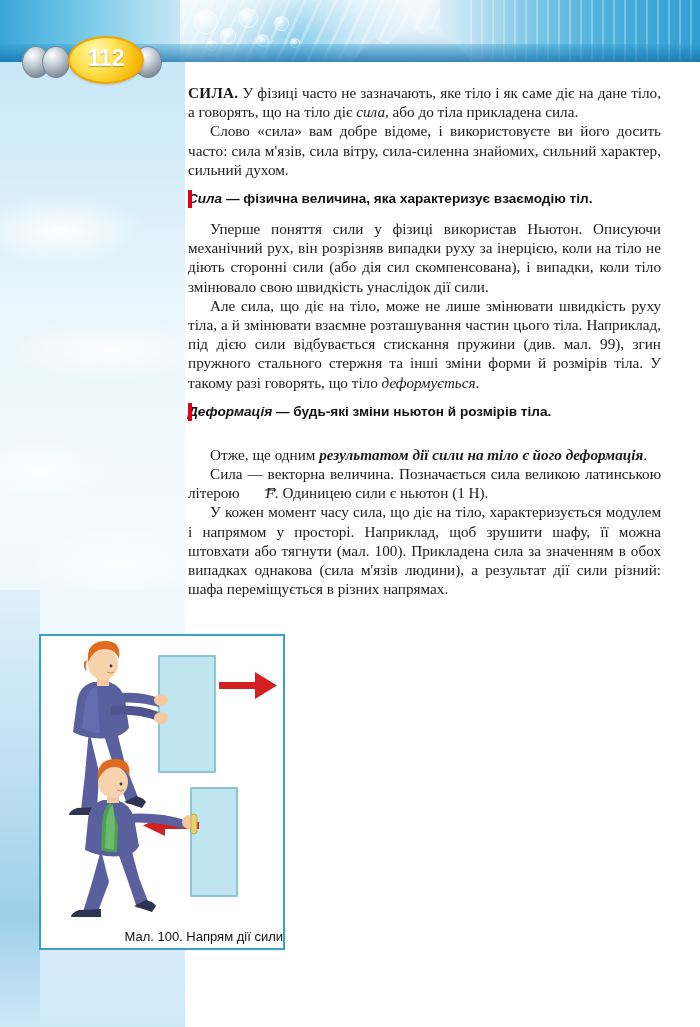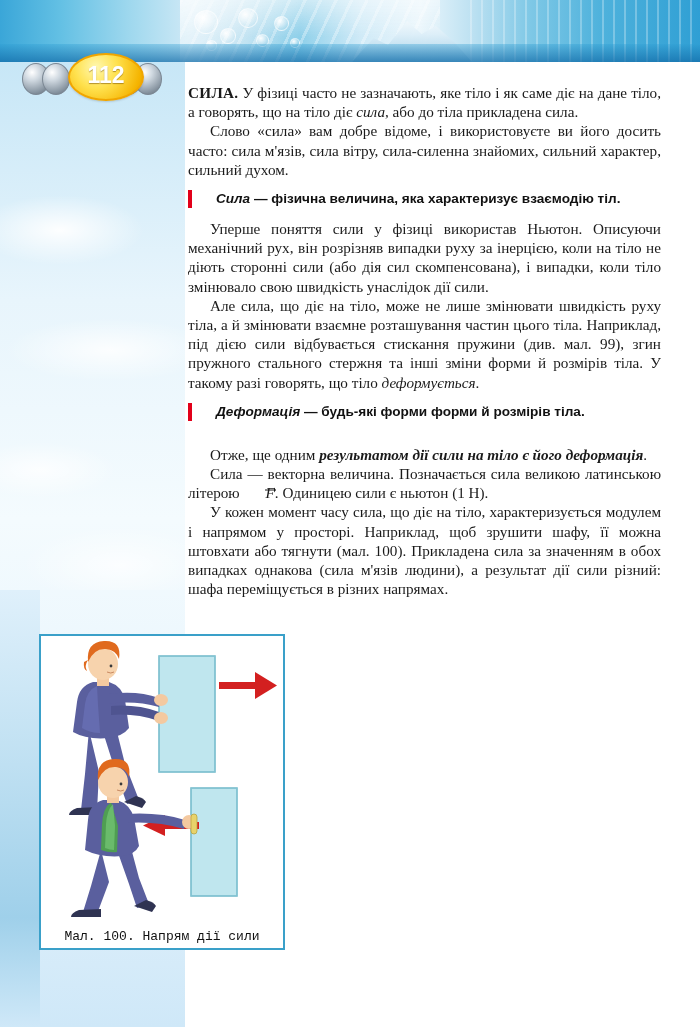--- a/index.html
+++ b/index.html
@@ -119,21 +119,21 @@
     left: 470px; top: 0;
     width: 230px; height: 62px;
     background: repeating-linear-gradient(90deg,
       rgba(255,255,255,.28) 0px, rgba(255,255,255,.28) 2px,
       rgba(255,255,255,0) 2px, rgba(255,255,255,0) 11px);
   }
 
   
   .pagenum-wrap {
     position: absolute;
-    left: 22px; top: 53px;
+    left: 22px; top: 36px;
     width: 150px; height: 48px;
   }
   .pagenum-beads { position: absolute; left: 0; top: 8px; }
   .pagenum-bead {
     position: absolute;
     width: 26px; height: 30px;
     border-radius: 50%;
     background: radial-gradient(circle at 35% 28%, #ffffff 0%, #cfd8e0 30%, #8d9aa6 70%, #5d6a76 100%);
     border: 1px solid #7b8793;
   }
@@ -179,21 +179,21 @@
     letter-spacing: .3px;
   }
   em.i { font-style: italic; }
   .bi { font-style: italic; font-weight: bold; }
   .b { font-weight: normal; }
 
   
   .defbox {
     position: relative;
     margin: 9px 0 9px 0;
-    padding: 2px 0 2px 28px;
+    padding: 2px 0 2px 0;
     font-family: "Liberation Sans", sans-serif;
     font-size: 13.6px;
     line-height: 1.31;
     font-weight: bold;
     color: #111111;
   }
   .defbox:before {
     content: "";
     position: absolute;
     left: 0; top: 2px;
@@ -208,22 +208,22 @@
     left: 39px; top: 634px;
     width: 246px; height: 316px;
     border: 2px solid #3aa0c9;
     background: #ffffff;
     box-sizing: border-box;
   }
   .fig-caption {
     position: absolute;
     left: 0; bottom: 4px;
     width: 100%;
-    text-align: center;
-    font-family: Liberation Mono, monospace;
+    text-align: right;
+    font-family: Liberation Sans, sans-serif;
     font-size: 13px;
     color: #111;
   }
   .fig-scene { position: absolute; left: 0; top: 0; width: 100%; height: 282px; }
 
   
   .bg-photo {
     position: absolute;
     left: 0; top: 590px;
     width: 40px; height: 437px;
@@ -346,21 +346,21 @@
     <div class="fig-caption">Мал. 100. Напрям дії сили</div>
   </div>
 
   <div class="column">
     <div class="col-text" id="textflow">
         <p class="body noindent"><span class="sc">СИЛА.</span> У фізиці часто не зазначають, яке тіло і як саме діє на дане тіло, а говорять, що на тіло діє <em class="i">сила</em>, або до тіла прикладена сила.</p>
         <p class="body">Слово «сила» вам добре відоме, і використовуєте ви його досить часто: сила м'язів, сила вітру, сила-силенна знайомих, сильний характер, сильний духом.</p>
         <div class="defbox"><span class="term">Сила</span> <span>—</span><span> фізична величина, яка характеризує взаємодію тіл.</span></div>
         <p class="body">Уперше поняття сили у фізиці використав Ньютон. Описуючи механічний рух, він розрізняв випадки руху за інерцією, коли на тіло не діють сторонні сили (або дія сил скомпенсована), і випадки, коли тіло змінювало свою швидкість унаслідок дії сили.</p>
         <p class="body">Але сила, що діє на тіло, може не лише змінювати швидкість руху тіла, а й змінювати взаємне розташування частин цього тіла. Наприклад, під дією сили відбувається стискання пружини (див. мал. 99), згин пружного стального стержня та інші зміни форми й розмірів тіла. У такому разі говорять, що тіло <em class="i">деформується</em>.</p>
-        <div class="defbox"><span class="term">Деформація</span> <span>—</span><span>  будь-які форми форми й розмірів тіла.</span></div>
+        <div class="defbox"><span class="term">Деформація</span> <span>—</span><span>  будь-які зміни ньютон й розмірів тіла.</span></div>
         <div style="margin-left: 0px; margin-top: 22px;">
           <p class="body">Отже, ще одним <em class="bi">результатом дії сили на тіло є його деформація</em>.</p>
           <p class="body">Сила — векторна величина. Позначається сила великою латинською літерою <span style="position:relative;display:inline-block;font-style:italic;">F<span style="position:absolute;left:-1px;top:-5px;width:11px;height:6px;"><svg viewBox="0 0 11 6" width="11" height="6">
                   <line x1="0" y1="3" x2="9" y2="3" stroke="#1a1a1a" stroke-width="1"></line>
                   <polygon points="9,0.6 11,3 9,5.4" fill="#1a1a1a"></polygon>
                 </svg></span></span>. Одиницею сили є <strong class="b">ньютон</strong> (1 Н).</p>
           <p class="body">У кожен момент часу сила, що діє на тіло, характеризується модулем і напрямом у просторі. Наприклад, щоб зрушити шафу, її можна штовхати або тягнути (мал. 100). Прикладена сила за значенням в обох випадках однакова (сила м'язів людини), а результат дії сили різний: шафа переміщується в різних напрямах.</p>
         </div>
       </div>
   </div>

